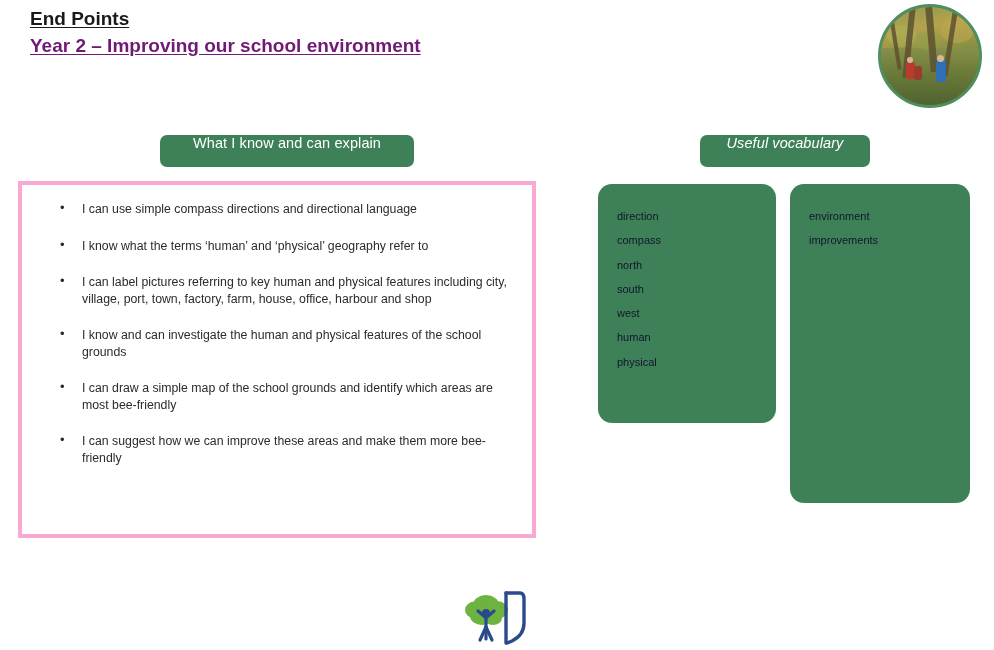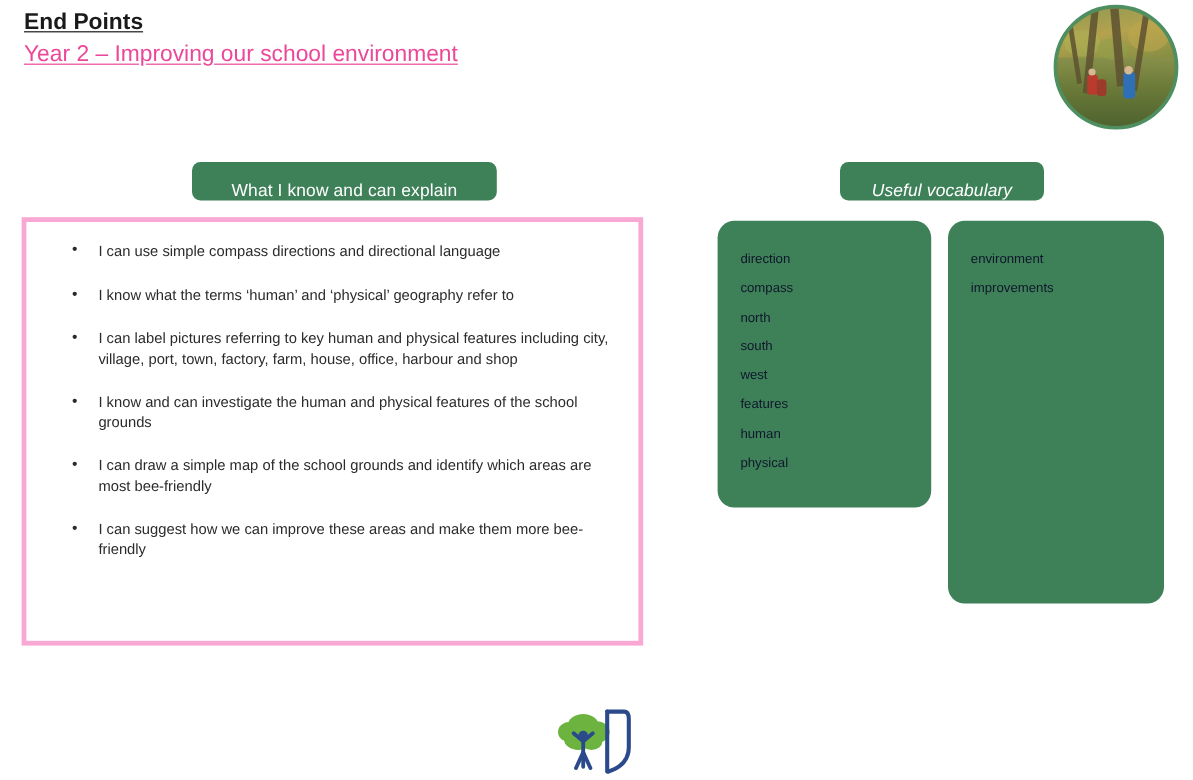--- a/index.html
+++ b/index.html
@@ -13,36 +13,36 @@
     position: relative;
     overflow: hidden;
     font-family: "Liberation Sans", sans-serif;
     color: #2b2b2b;
     -webkit-font-smoothing: antialiased;
   }
 
   
   #header {
     position: absolute;
-    left: 20px;
+    left: 30px;
     top: 6px;
   }
   #title-main {
     font-size: 19px;
     font-weight: bold;
     color: #1a1a1a;
     text-decoration: underline;
     text-underline-offset: 2px;
     line-height: 26px;
     white-space: nowrap;
   }
   #title-sub {
     font-size: 19px;
-    font-weight: normal;
-    color: #ec4899;
+    font-weight: bold;
+    color: #701a75;
     text-decoration: underline;
     text-underline-offset: 2px;
     line-height: 28px;
     white-space: nowrap;
   }
 
   
   #photo-circle {
     position: absolute;
     left: 878px;
@@ -91,21 +91,21 @@
   #photo-circle .l3 { left: 34%; top: 26%; width: 26px; height: 18px; background: #8fa04a; }
 
   
   .pill {
     position: absolute;
     background: #3e8159;
     border-radius: 7px;
     color: #ffffff;
     font-size: 14.5px;
     display: flex;
-    align-items: flex-end;
+    align-items: flex-start;
     justify-content: center;
     letter-spacing: .1px;
   }
   #pill-know    { left: 160px; top: 135px; width: 254px; height: 32px; }
   #pill-vocab   { left: 700px; top: 135px; width: 170px; height: 32px; font-style: italic; }
 
   
   #bullet-box {
     position: absolute;
     left: 18px;
@@ -207,21 +207,20 @@
     <li>I can suggest how we can improve these areas and make them more bee-friendly</li>
   </ul>
 </div>
 
 <div class="vocab-box" id="vocab-box-1">
   <div class="vocab-word">direction</div>
   <div class="vocab-word">compass</div>
   <div class="vocab-word">north</div>
   <div class="vocab-word">south</div>
   <div class="vocab-word">west</div>
-  <div class="vocab-word">features</div>
   <div class="vocab-word">human</div>
   <div class="vocab-word">physical</div>
 </div>
 
 <div class="vocab-box" id="vocab-box-2">
   <div class="vocab-word">environment</div>
   <div class="vocab-word">improvements</div>
 </div>
 
 <div id="logo">

